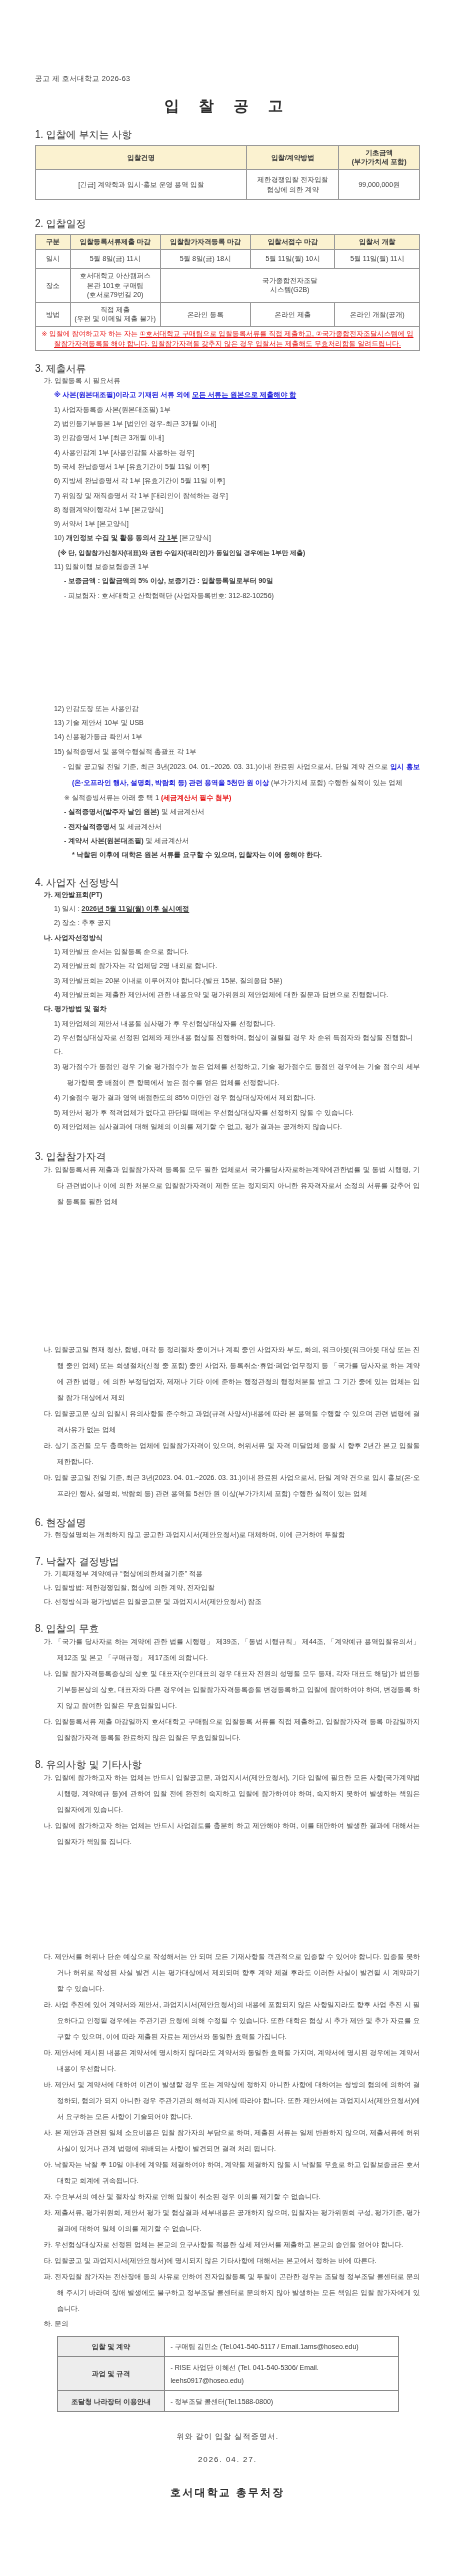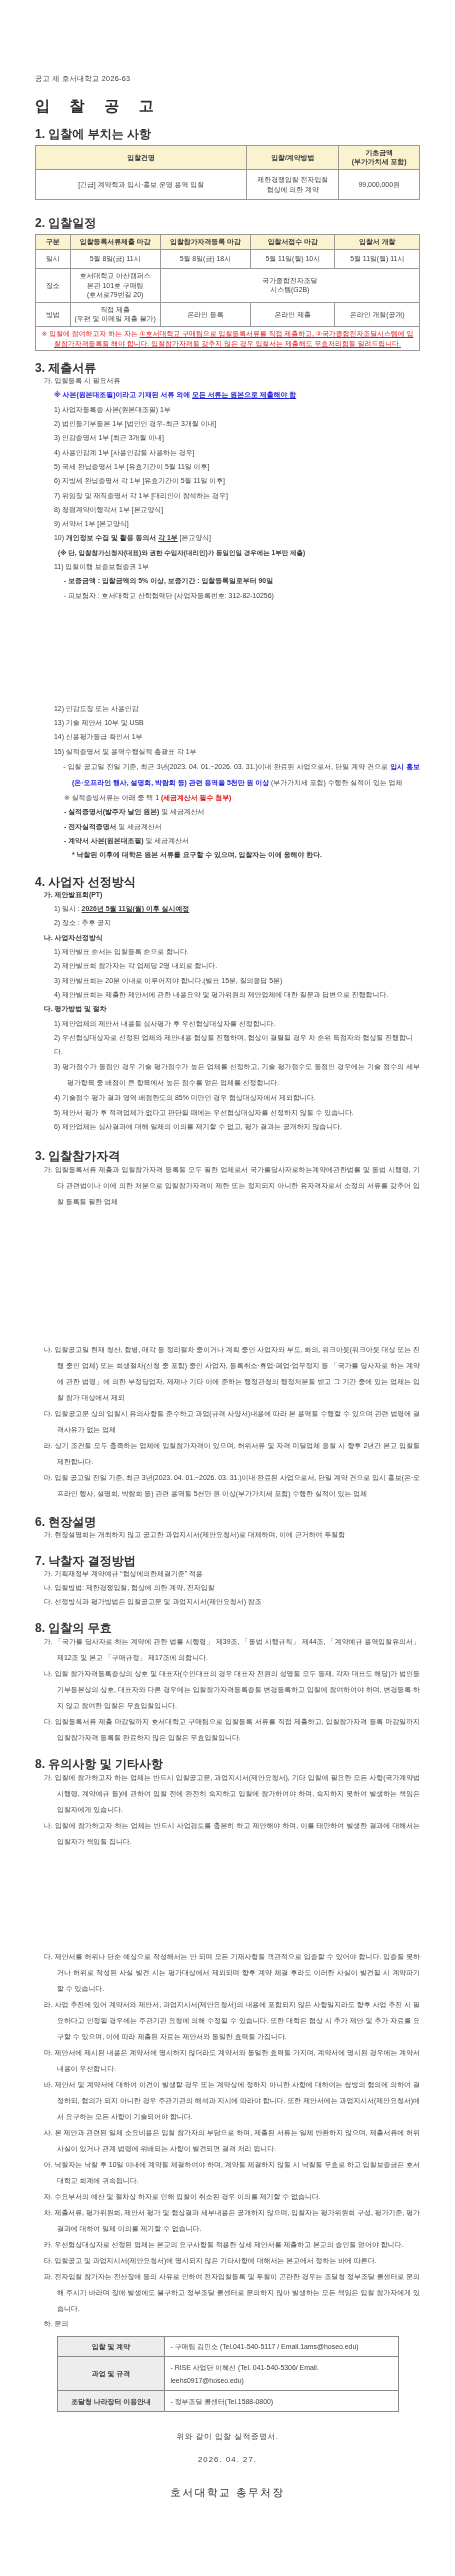--- a/index.html
+++ b/index.html
@@ -9,24 +9,24 @@
     background:#ffffff;
     box-sizing:border-box;
     padding:74px 35px 0 35px;
     font-family:"Liberation Sans","DejaVu Sans",sans-serif;
     font-size:6.9px;
     color:#3d3d3d;
     overflow:hidden;
   }
   .notice-no { font-size:7.2px; letter-spacing:0.3px; }
   .doc-title {
-    margin-top:13.2px; text-align:left;
+    margin-top:13.2px; text-align:center;
     font-size:15px; font-weight:bold; letter-spacing:7.7px; color:#2e2e2e;
   }
-  .h { margin-top:13.2px; font-size:12px; font-weight:700; color:#333; line-height:11px; }
+  .h { margin-top:13.2px; font-size:10px; font-weight:400; color:#333; line-height:11px; }
   .h.mt30 { margin-top:16.5px; }
   .ln { line-height:14.3px; }
   .t1 { margin-left:8.8px; }
   .t2 { margin-left:19px; }
   .t2b { margin-left:23px; }
   .t3 { margin-left:29px; }
   .para { line-height:16px; text-align:justify; }
   .hang1 { margin-left:22px; text-indent:-13.2px; }  
   .hang2 { margin-left:32px; text-indent:-13.2px; }  
   .hang3 { margin-left:37px; text-indent:-8.8px; }  
@@ -57,21 +57,21 @@
   }
   table.contact td {
     border:0.6px solid #8a8a8a; padding:3.3px 5.5px; line-height:13.2px; font-size:6.9px;
     vertical-align:middle;
   }
   table.contact td.clabel { background:#ededed; text-align:center; font-weight:bold; width:95px; }
 
   .center { text-align:center; }
   .closing { margin-top:20px; font-size:7.7px; letter-spacing:0.6px; }
   .docdate { margin-top:13.2px; font-size:7.7px; letter-spacing:1.1px; }
-  .signer { margin-top:22px; font-size:10.5px; font-weight:normal; letter-spacing:1.7px; color:#2e2e2e; }
+  .signer { margin-top:22px; font-size:10.5px; font-weight:bold; letter-spacing:1.7px; color:#2e2e2e; }
 </style>
 </head>
 <body>
 
 <div class="page">
 
   <div class="notice-no">공고 제 호서대학교 2026-63</div>
   <div class="doc-title">입 찰 공 고</div>
 
   <div class="h">1. 입찰에 부치는 사항</div>

